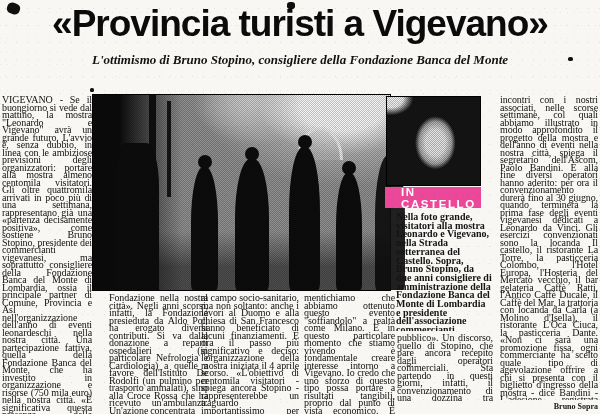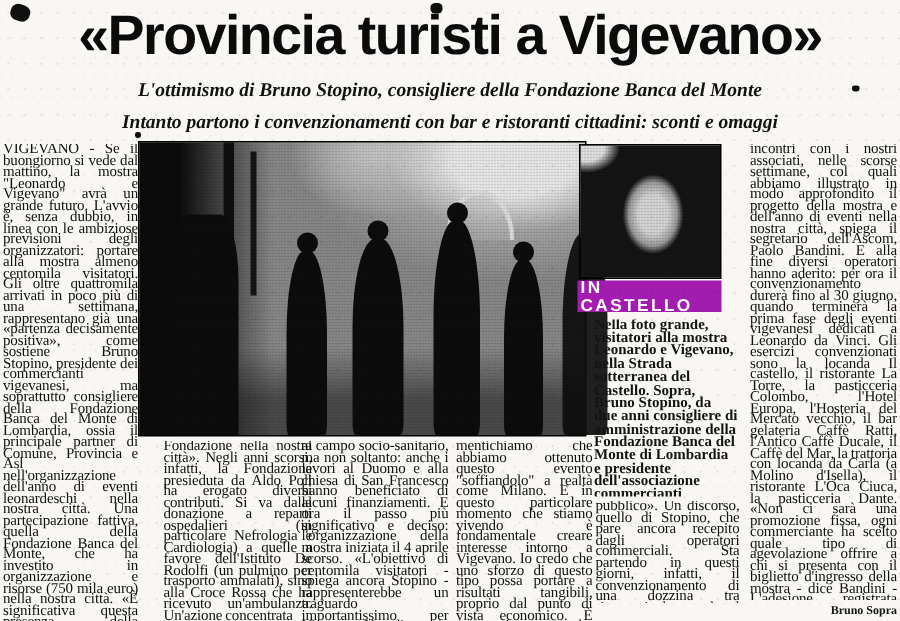--- a/index.html
+++ b/index.html
@@ -84,23 +84,23 @@
       #161616;
     outline:1px solid #000;
   }
   .portrait::after{
     content:"";position:absolute;inset:0;
     background-image:repeating-conic-gradient(#000 0% 25%,rgba(255,255,255,0) 0% 50%);
     background-size:2px 2px;opacity:.25;
   }
   .photo-label{
     position:absolute;left:385px;top:187px;width:96px;height:21px;
-    background:#a21caf;color:#fff;display:flex;align-items:center;justify-content:flex-start;
+    background:#ec4899;color:#fff;display:flex;align-items:center;justify-content:flex-start;
     font-family:"Liberation Sans",sans-serif;font-weight:bold;font-size:11.5px;
-    letter-spacing:1.6px;padding-left:2px;box-sizing:border-box;
+    letter-spacing:1.6px;padding-left:16px;box-sizing:border-box;
   }
   .caption{
     position:absolute;left:396px;top:213px;width:96px;height:118px;overflow:hidden;
     font-size:10px;line-height:8.7px;font-weight:bold;color:#141414;
     text-align:left;filter:blur(.22px);
   }
   .speck{position:absolute;background:#101010;border-radius:40%;}
   .s1{left:7px;top:3px;width:13px;height:11px;transform:rotate(18deg);}
   .s2{left:287px;top:2px;width:8px;height:7px;}
   .s3{left:568px;top:57px;width:5px;height:4px;}
@@ -111,21 +111,20 @@
 
 <div class="page">
 
   <div class="speck s1"></div>
   <div class="speck s2"></div>
   <div class="speck s3"></div>
   <div class="speck s4"></div>
 
   <div class="headline">«Provincia turisti a Vigevano»</div>
   <div class="subhead l1">L'ottimismo di Bruno Stopino, consigliere della Fondazione Banca del Monte</div>
-  <div class="subhead l2">Intanto partono i convenzionamenti con bar e ristoranti cittadini: sconti e omaggi</div>
 
   <div class="photo">
     <div class="beam"></div>
     <div class="beam2"></div>
     <div class="arch"></div>
     <div class="fig f1"></div>
     <div class="fig f2">
         <div class="head"></div>
       </div>
     <div class="fig f3">

